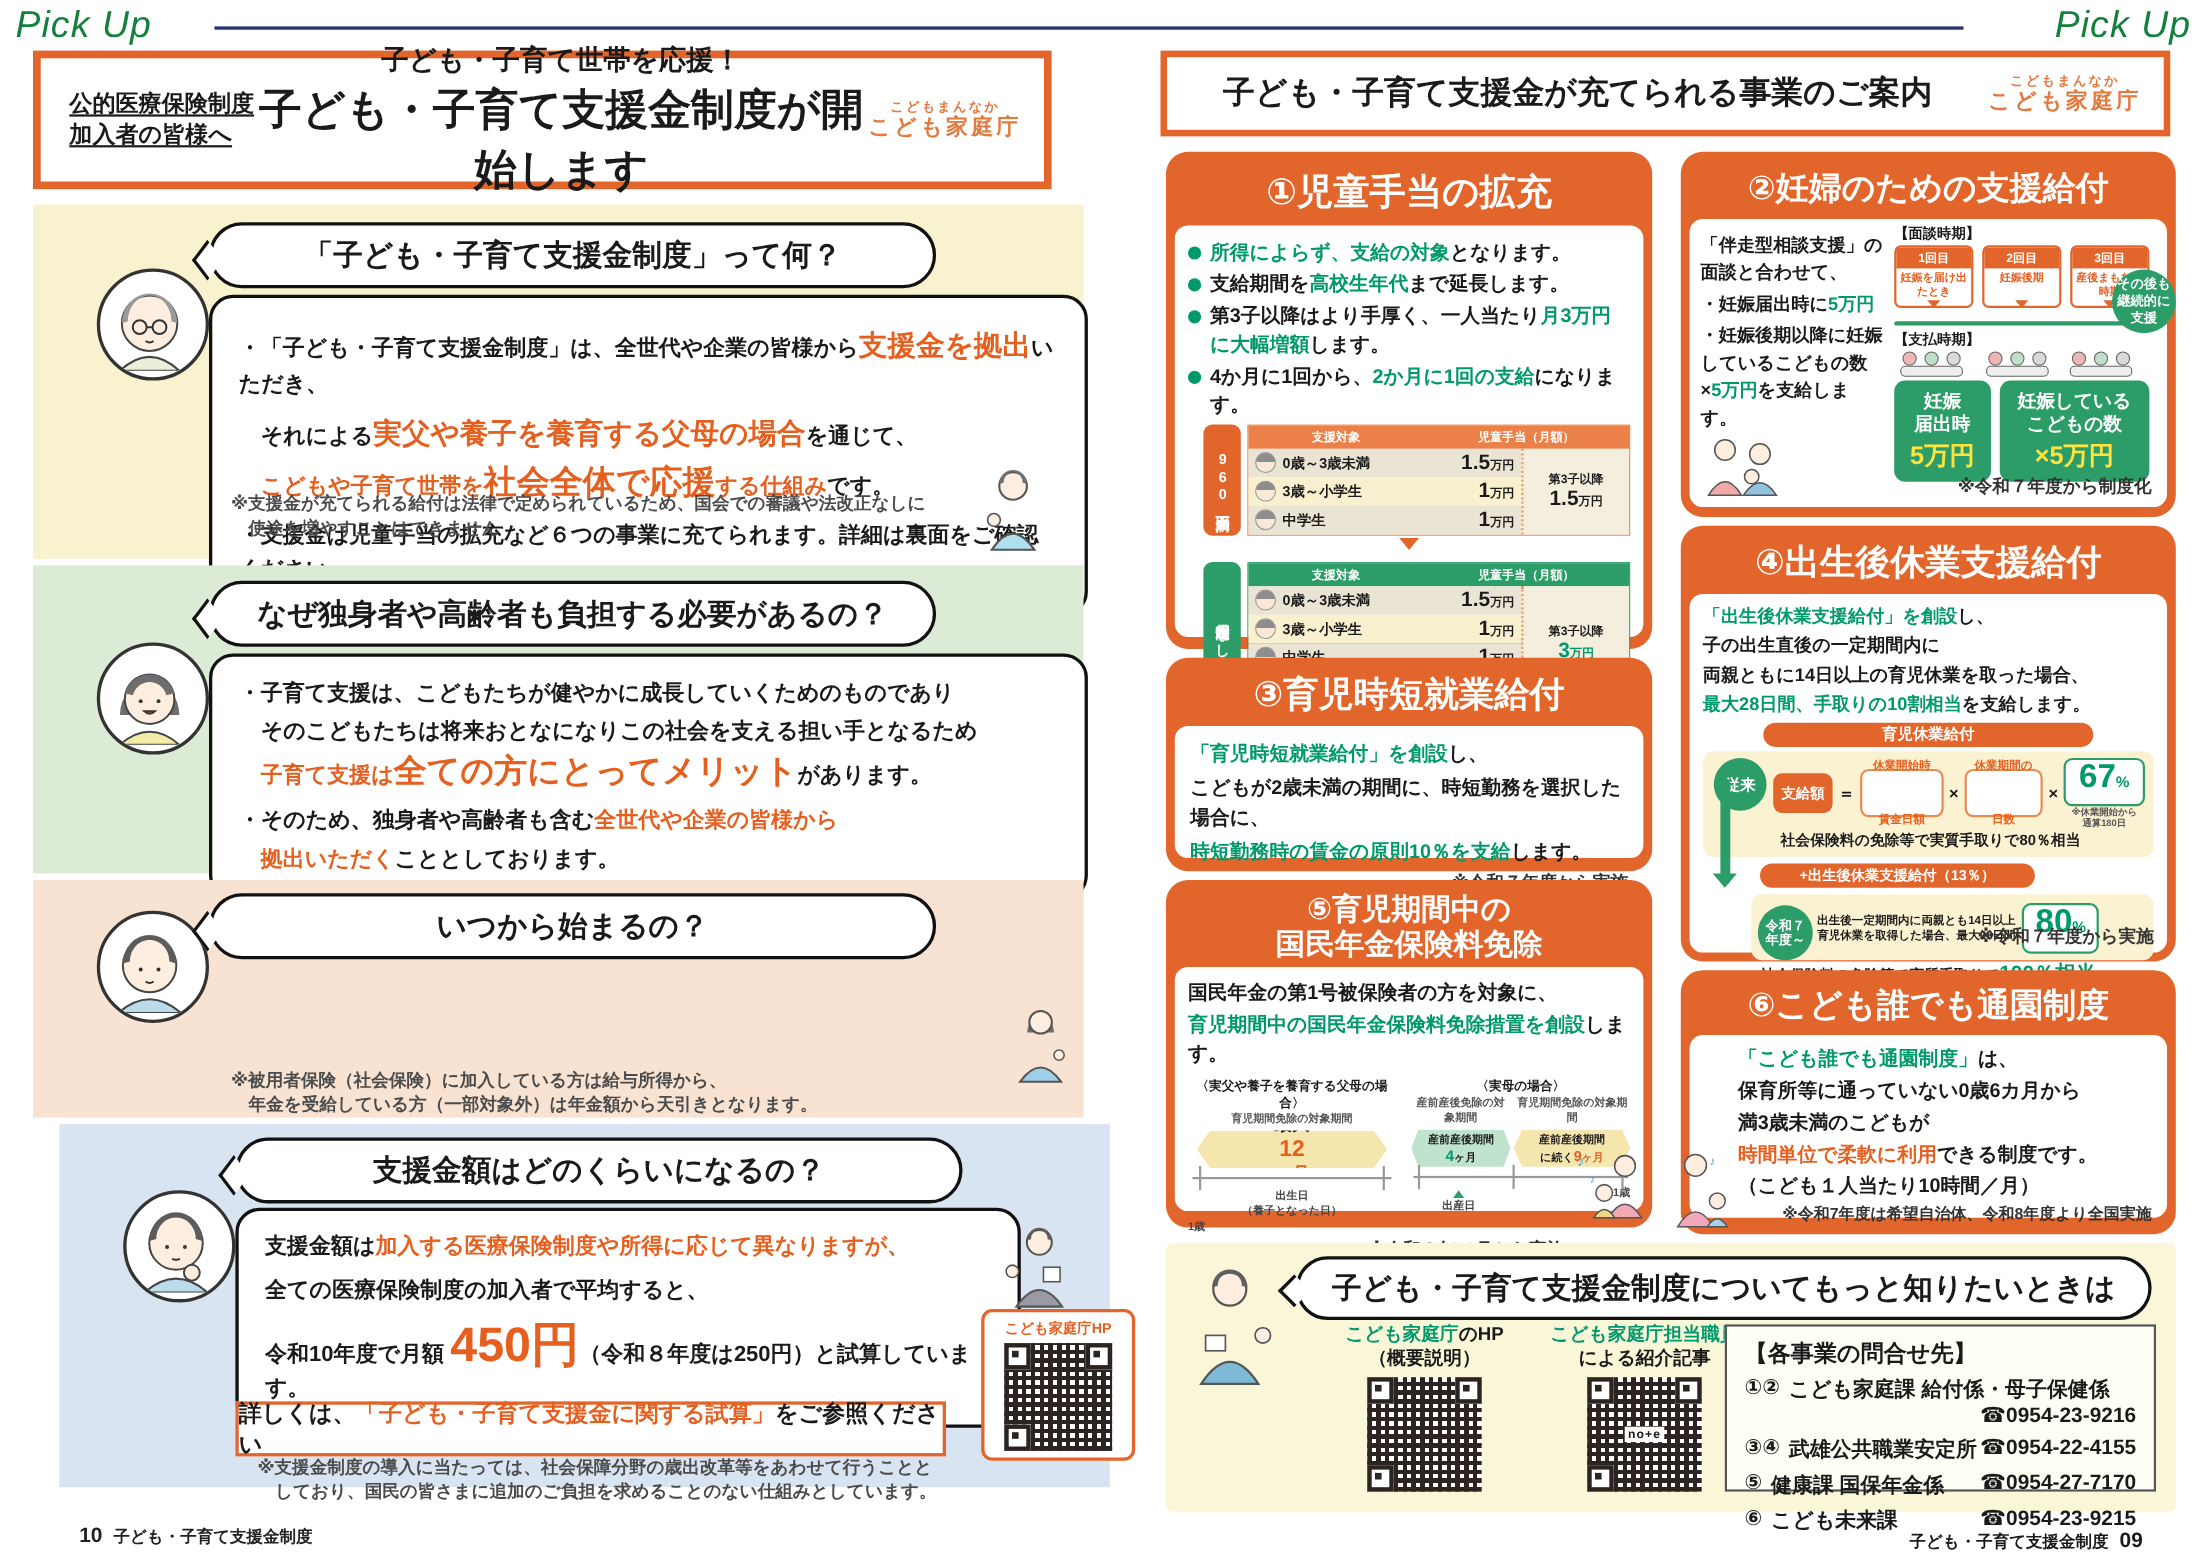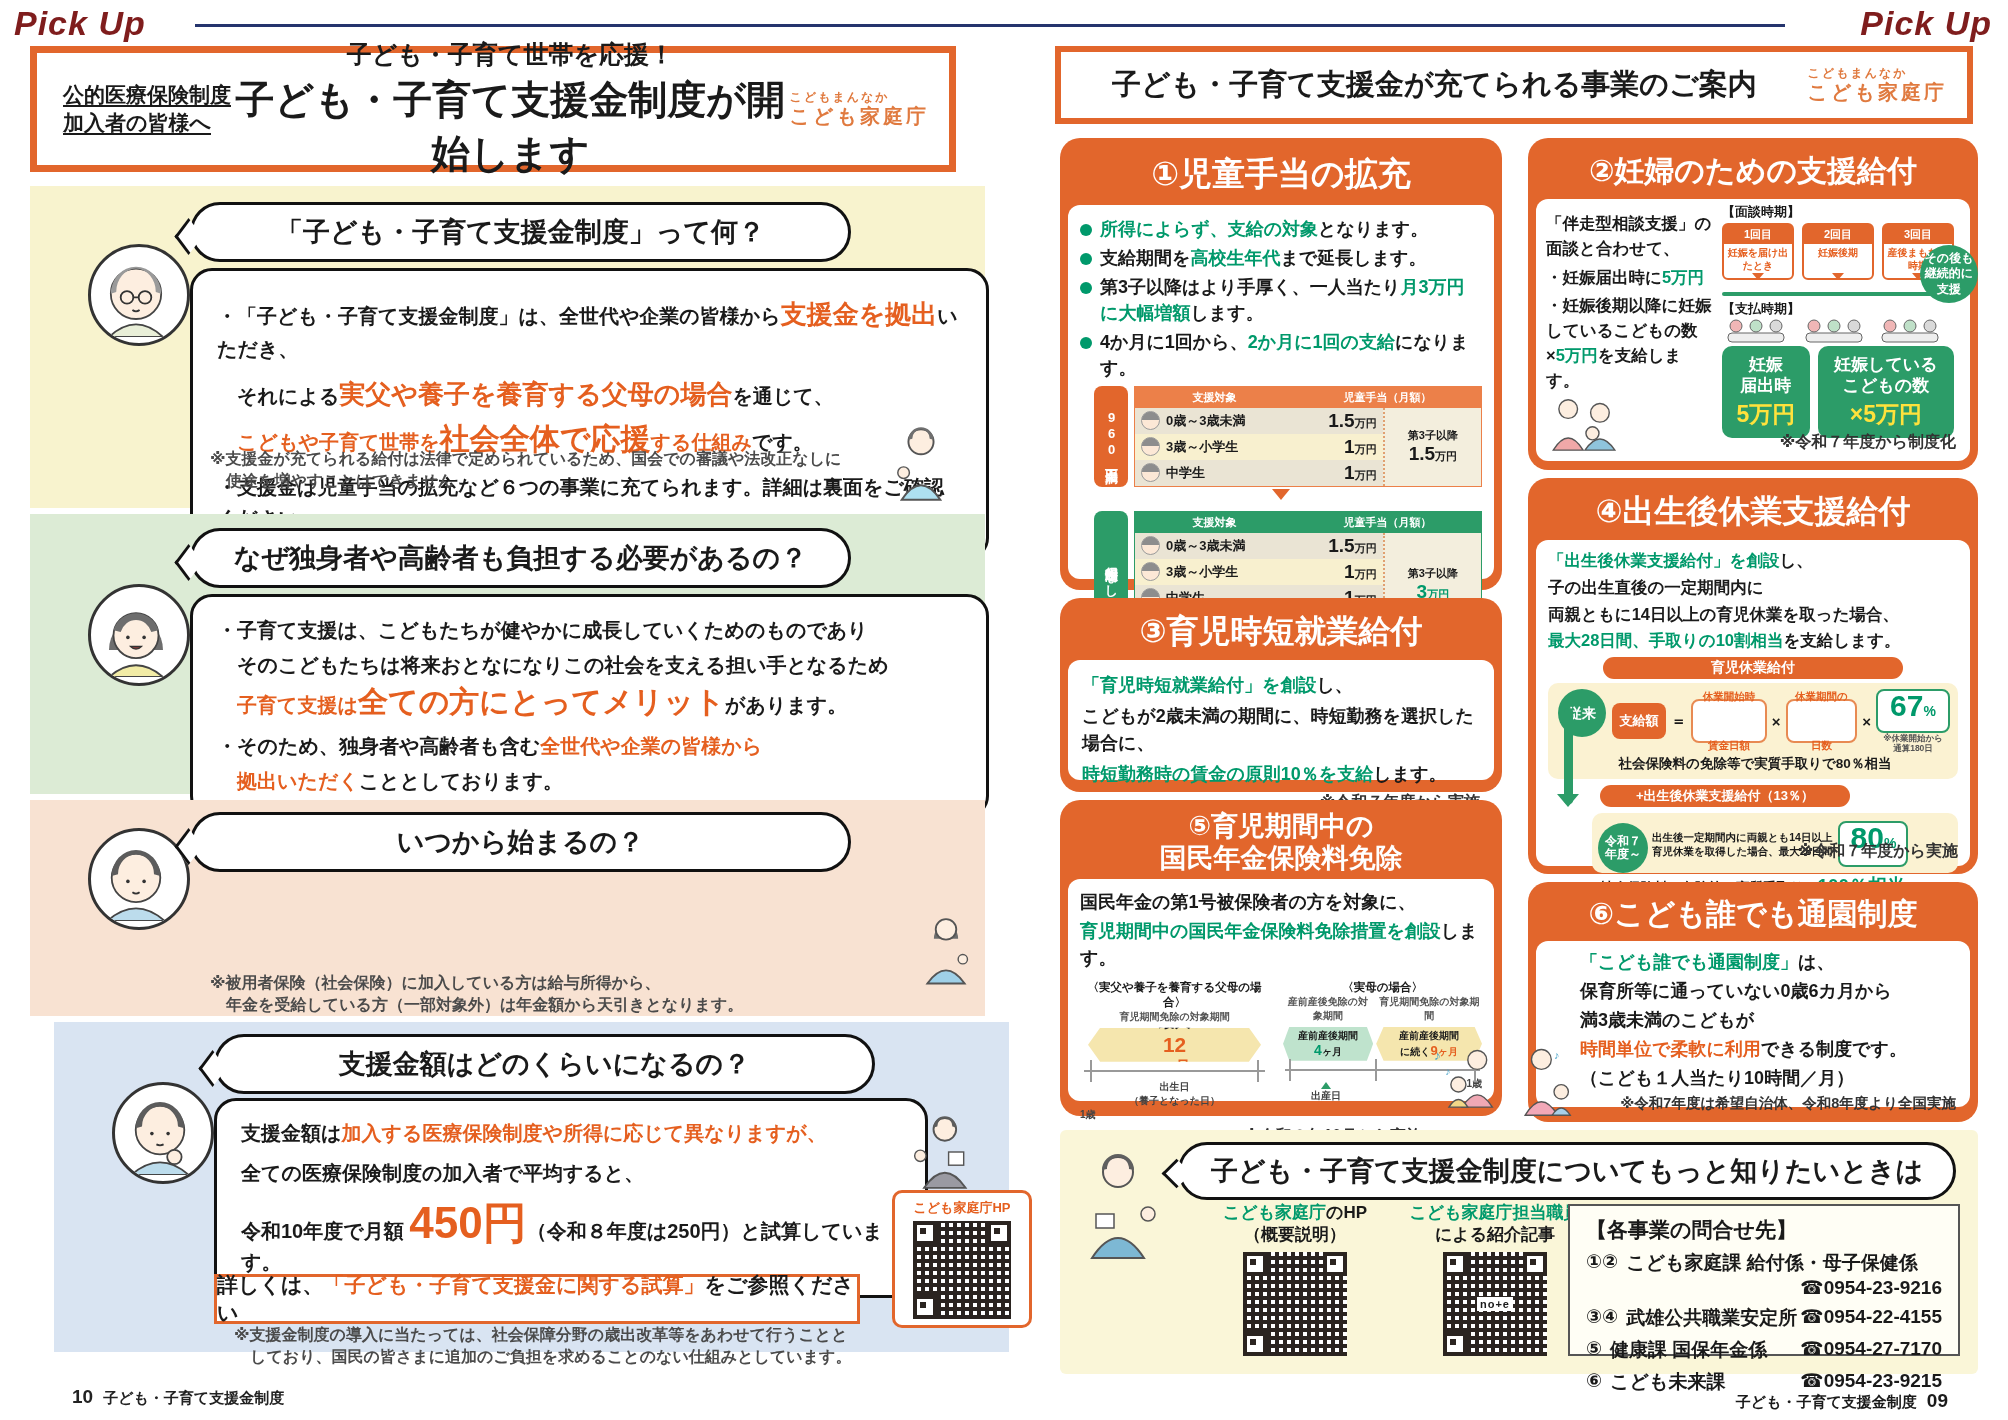--- a/index.html
+++ b/index.html
@@ -1,36 +1,36 @@
 <!DOCTYPE html>
 <html><head>
 <meta charset="utf-8">
 <style>
   html,body{margin:0;padding:0;}
   body{width:2008px;height:1420px;position:relative;background:#fff;
        font-family:"Liberation Sans","DejaVu Sans",sans-serif;color:#1a1a1a;overflow:hidden;}
   .abs{position:absolute;}
   
-  .pickup{font-weight:700;font-size:34px;color:#7f1d1d;letter-spacing:1px;font-style:italic;}
+  .pickup{font-weight:400;font-size:34px;color:#15803d;letter-spacing:1px;font-style:italic;}
   .toprule{height:3px;background:#25346d;}
   .seg-b{font-weight:700;}
   .seg-o{color:#e55f1f;font-weight:800;}
   .seg-obig{color:#e55f1f;font-weight:800;font-size:1.3em;}
   .seg-obig2{color:#e55f1f;font-weight:800;font-size:1.5em;line-height:1;}
   .seg-ohuge{color:#e55f1f;font-weight:800;font-size:2.2em;line-height:1;}
   .seg-g{color:#00996b;font-weight:800;}
   .seg-gbig{color:#00996b;font-weight:800;font-size:1.4em;line-height:1;}
   
   .hdrbox{border:7px solid #e2662c;background:#fff;display:flex;align-items:center;}
   .aud{margin-left:26px;font-size:21px;font-weight:800;line-height:1.35;}
   .aud div{text-decoration:underline;text-underline-offset:3px;}
   .hdrmid{flex:1;text-align:center;}
   .tagline{font-size:25px;font-weight:800;}
   .maintitle{font-size:39px;font-weight:800;margin-top:2px;}
-  .agency{margin-right:20px;text-align:left;color:#e07a3f;line-height:1.2;}
+  .agency{margin-right:20px;text-align:center;color:#e07a3f;line-height:1.2;}
   .agency .sm{font-size:12px;font-weight:700;letter-spacing:2px;}
   .agency .nm{font-size:20px;font-weight:800;letter-spacing:3px;}
   .band{left:30px;width:955px;}
   .b-yellow{background:#f8f3ce;}
   .b-green{background:#dcebd5;}
   .b-peach{background:#f8e2d2;}
   .b-blue{background:#d9e4f2;margin-left:24px;}
   .avatar{width:96px;height:96px;border-radius:50%;background:#fff;border:3px solid #333;overflow:hidden;}
   .tbubble{background:#fff;border:3.5px solid #111;border-radius:32px;display:flex;align-items:center;justify-content:center;
            font-size:27px;font-weight:800;}

